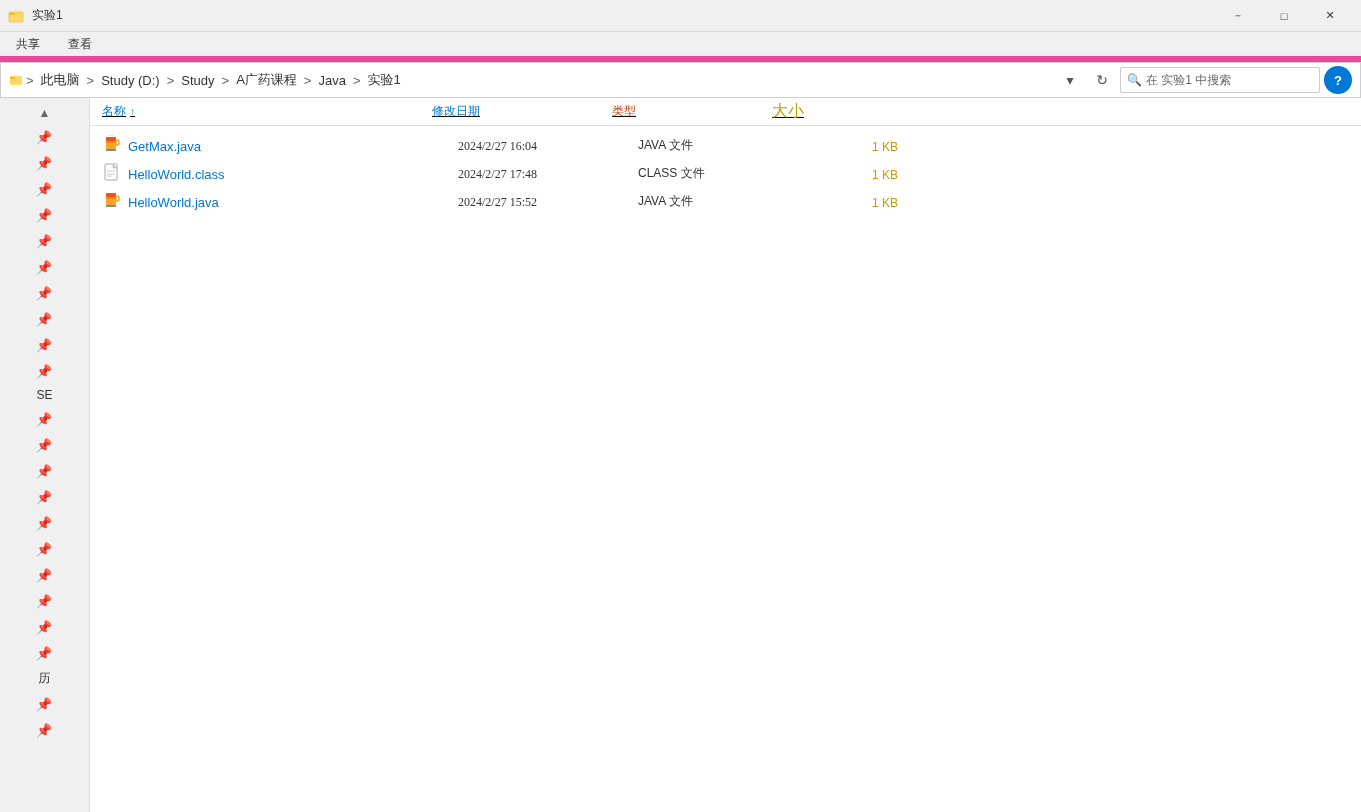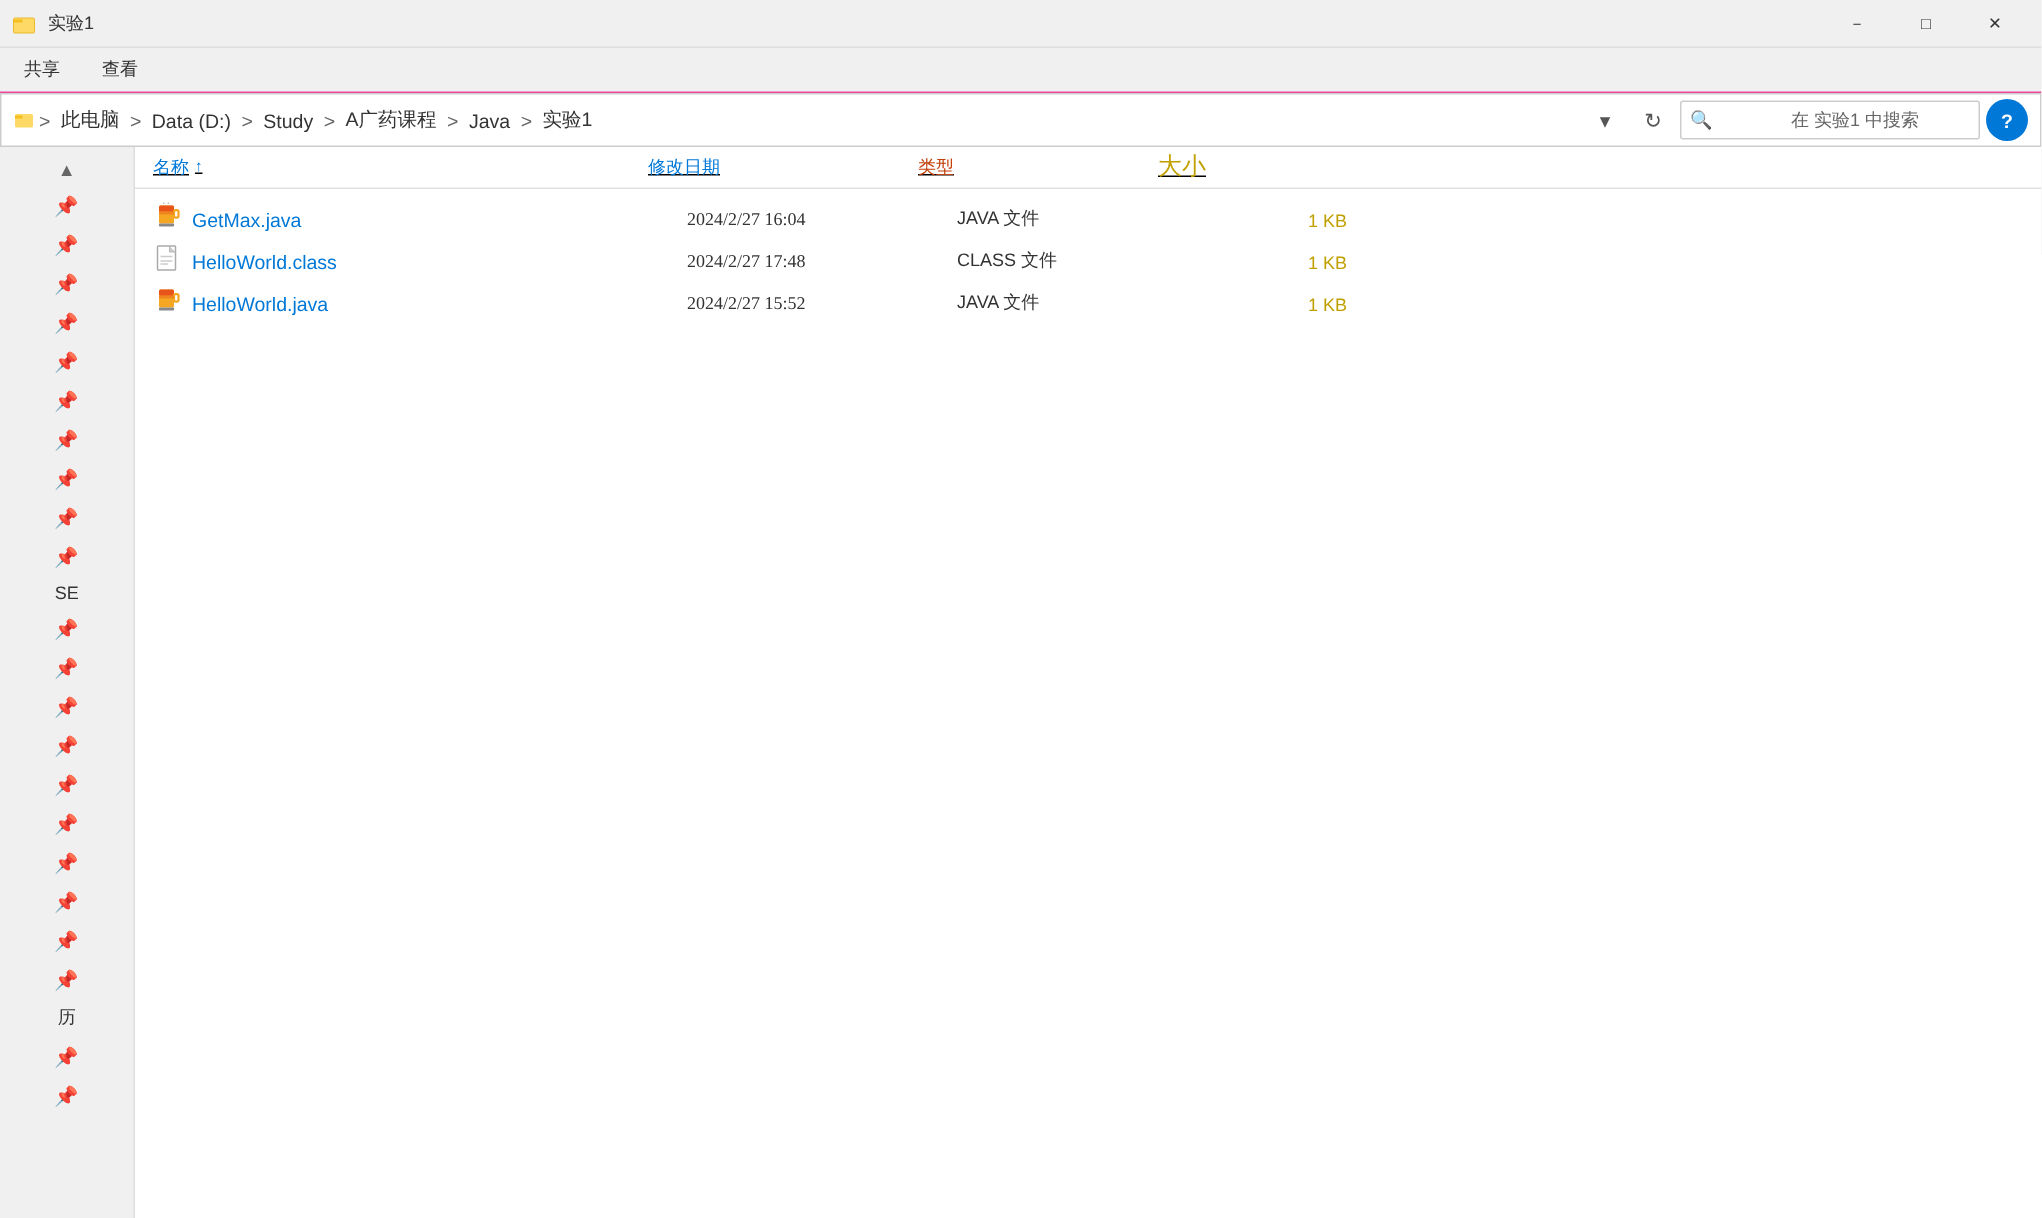--- a/index.html
+++ b/index.html
@@ -46,21 +46,21 @@
       display: flex;
       align-items: center;
       justify-content: center;
       font-size: 11px;
       color: #333;
     }
 
     
     .ribbon {
       background: #f0f0f0;
-      border-bottom: 1px solid #ec4899;
+      border-bottom: 6px solid #ec4899;
       padding: 4px 12px;
       display: flex;
       align-items: center;
       gap: 20px;
       height: 30px;
     }
     .ribbon-tab {
       font-size: 12px;
       color: #333;
       cursor: pointer;
@@ -118,21 +118,21 @@
       align-items: center;
       border: 1px solid #ccc;
       border-radius: 2px;
       padding: 2px 6px;
       gap: 4px;
       width: 200px;
       background: #fff;
       height: 26px;
     }
     .search-icon { color: #666; font-size: 12px; }
-    .search-text { font-size: 12px; color: #666; margin-left: 48px; }
+    .search-text { font-size: 12px; color: #666; }
     .help-btn {
       width: 28px;
       height: 28px;
       border-radius: 50%;
       background: #0078d7;
       color: white;
       border: none;
       cursor: pointer;
       display: flex;
       align-items: center;
@@ -304,21 +304,21 @@
 <div class="address-bar">
   <div class="address-path">
 
     <svg width="14" height="14" viewBox="0 0 14 14">
       <rect x="1" y="3" width="12" height="9" rx="1" fill="#ffd966"></rect>
       <rect x="1" y="4" width="5" height="2" fill="#f4c020"></rect>
     </svg>
     <span class="path-separator">&gt;</span>
     <span class="path-item">此电脑</span>
     <span class="path-separator">&gt;</span>
-    <span class="path-item">Data (D:)</span>
+    <span class="path-item">Study (D:)</span>
     <span class="path-separator">&gt;</span>
     <span class="path-item">Study</span>
     <span class="path-separator">&gt;</span>
     <span class="path-item">A广药课程</span>
     <span class="path-separator">&gt;</span>
     <span class="path-item">Java</span>
     <span class="path-separator">&gt;</span>
     <span class="path-item">实验1</span>
   </div>
   <div class="address-actions">

